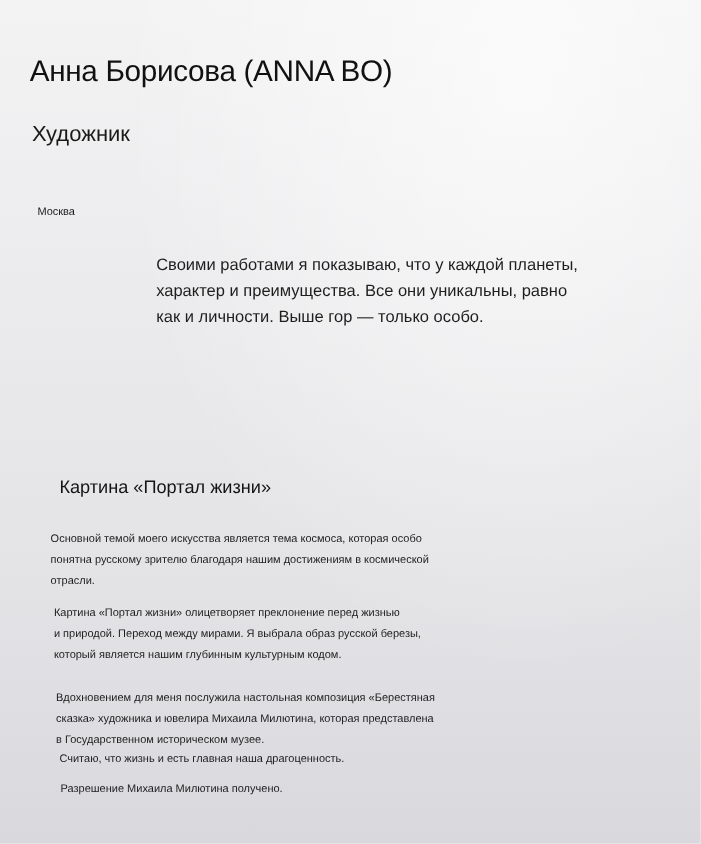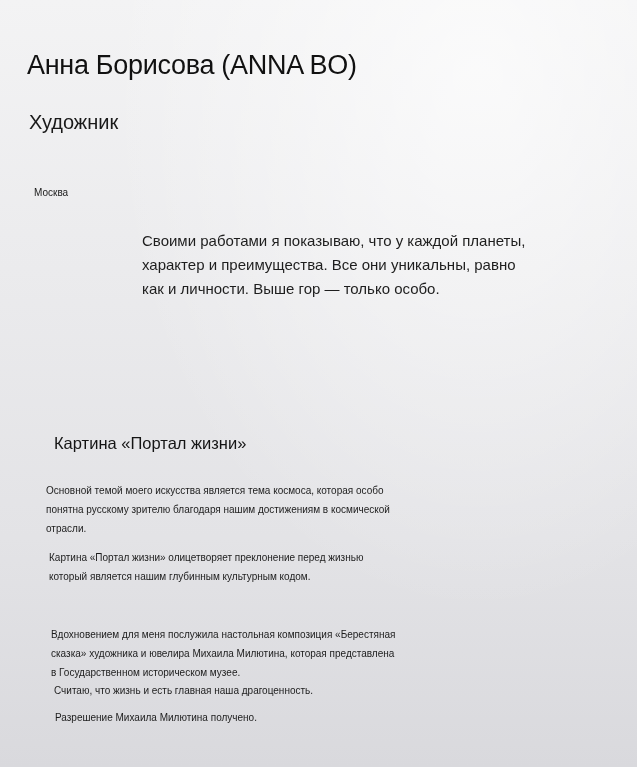--- a/index.html
+++ b/index.html
@@ -100,20 +100,21 @@
   <h2 class="artwork-title">Картина «Портал жизни»</h2>
 
   <p class="para p1">
     <span class="line">Основной темой моего искусства является тема космоса, которая особо</span>
     <span class="line">понятна русскому зрителю благодаря нашим достижениям в космической</span>
     <span class="line">отрасли.</span>
   </p>
 
   <p class="para p2">
     <span class="line">Картина «Портал жизни» олицетворяет преклонение перед жизнью</span>
+    <span class="line">и природой. Переход между мирами. Я выбрала образ русской березы,</span>
     <span class="line">который является нашим глубинным культурным кодом.</span>
   </p>
 
   <p class="para p3">
     <span class="line">Вдохновением для меня послужила настольная композиция «Берестяная</span>
     <span class="line">сказка» художника и ювелира Михаила Милютина, которая представлена</span>
     <span class="line">в Государственном историческом музее.</span>
   </p>
 
   <p class="para p4">

